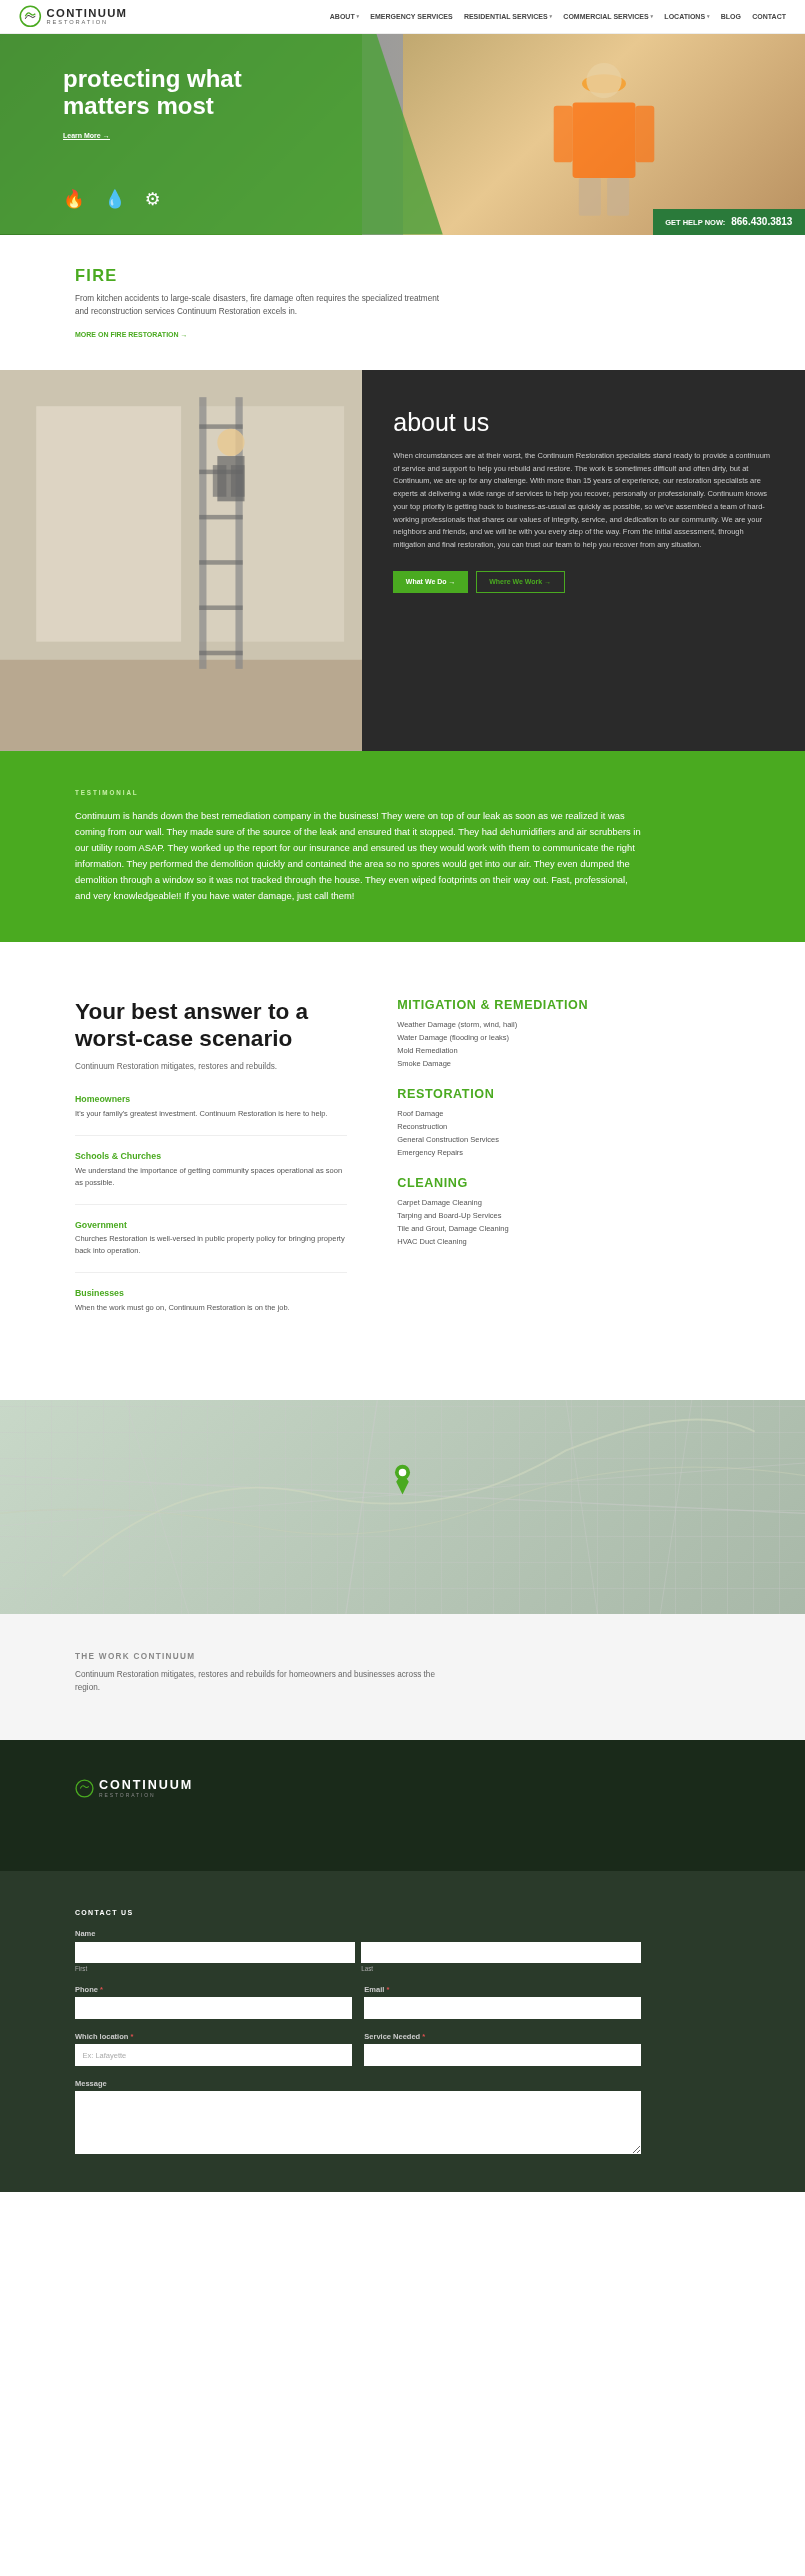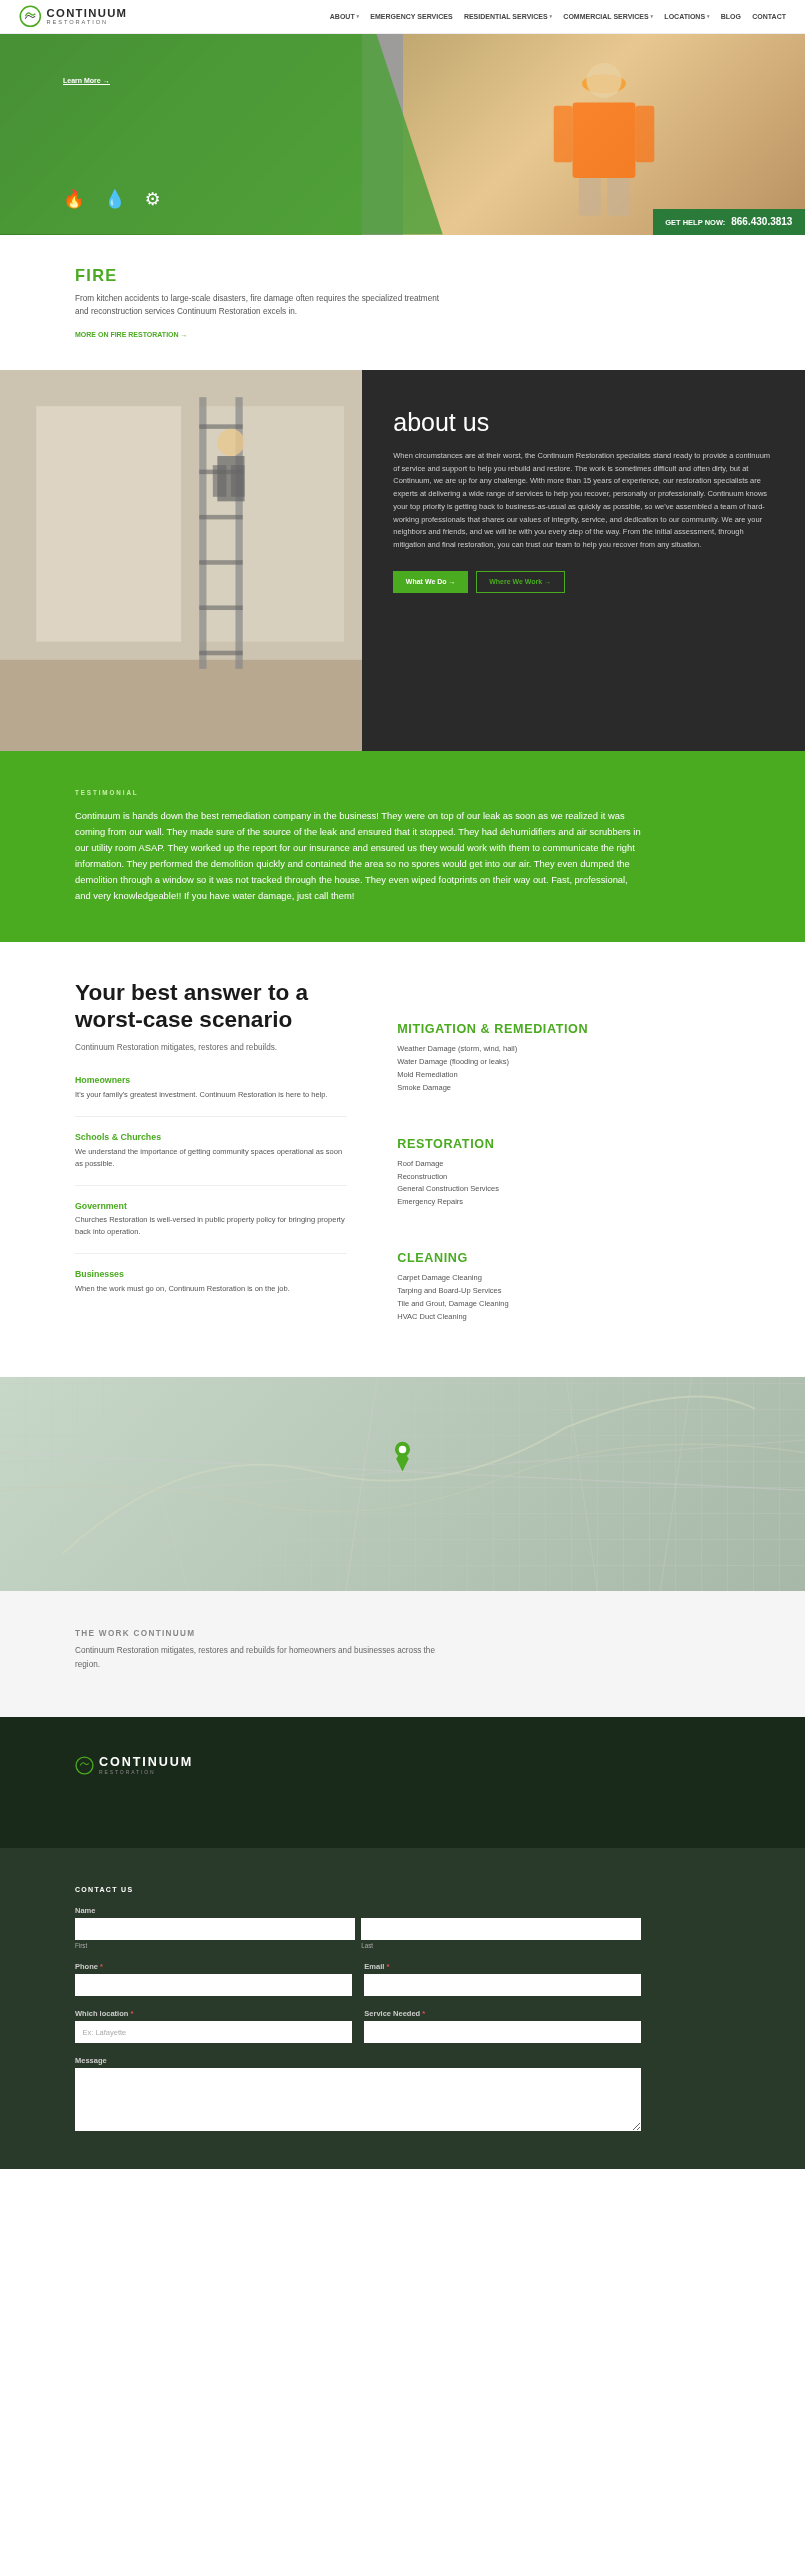--- a/index.html
+++ b/index.html
@@ -247,21 +247,21 @@
     }
     .testimonial-text {
       font-size: 9.4px;
       color: #fff;
       line-height: 1.7;
       max-width: 566px;
     }
 
     
     .best-answer-section {
-      padding: 37px 75px;
+      padding: 56px 75px;
       background: #fff;
       display: flex;
       gap: 50px;
     }
     .best-answer-left {
       width: 45%;
     }
     .best-answer-title {
       font-size: 22.6px;
       font-weight: 700;
@@ -291,21 +291,20 @@
     .audience-desc {
       font-size: 7.5px;
       color: #555;
       line-height: 1.6;
     }
     .best-answer-right {
       width: 55%;
     }
     .services-group {
       margin-bottom: 17.6px;
-      margin-top: 43px;
     }
     .services-group-title {
       color: #4aaa20;
       font-size: 12.6px;
       font-weight: 700;
       text-transform: uppercase;
       letter-spacing: 0.6px;
       margin-bottom: 6.3px;
     }
     .services-group-item {
@@ -479,20 +478,21 @@
       <ellipse cx="100" cy="55" rx="28" ry="28" fill="#e8d0a0" opacity="0.8"></ellipse>
       <rect x="50" y="90" width="100" height="120" rx="5" fill="#ff6600" opacity="0.7"></rect>
       <rect x="60" y="210" width="35" height="60" rx="3" fill="#c8b090" opacity="0.8"></rect>
       <rect x="105" y="210" width="35" height="60" rx="3" fill="#c8b090" opacity="0.8"></rect>
       <rect x="20" y="95" width="30" height="90" rx="5" fill="#ff6600" opacity="0.6"></rect>
       <rect x="150" y="95" width="30" height="90" rx="5" fill="#ff6600" opacity="0.6"></rect>
     </svg>
   </div>
 
   <div class="hero-content">
+    <h1 class="hero-title">protecting what matters most</h1>
     <span class="hero-btn">Learn More →</span>
   </div>
 
   <div class="hero-icons">
     <div class="hero-icon-item">
       <div class="hero-icon-symbol">🔥</div>
     </div>
     <div class="hero-icon-item">
       <div class="hero-icon-symbol">💧</div>
     </div>

